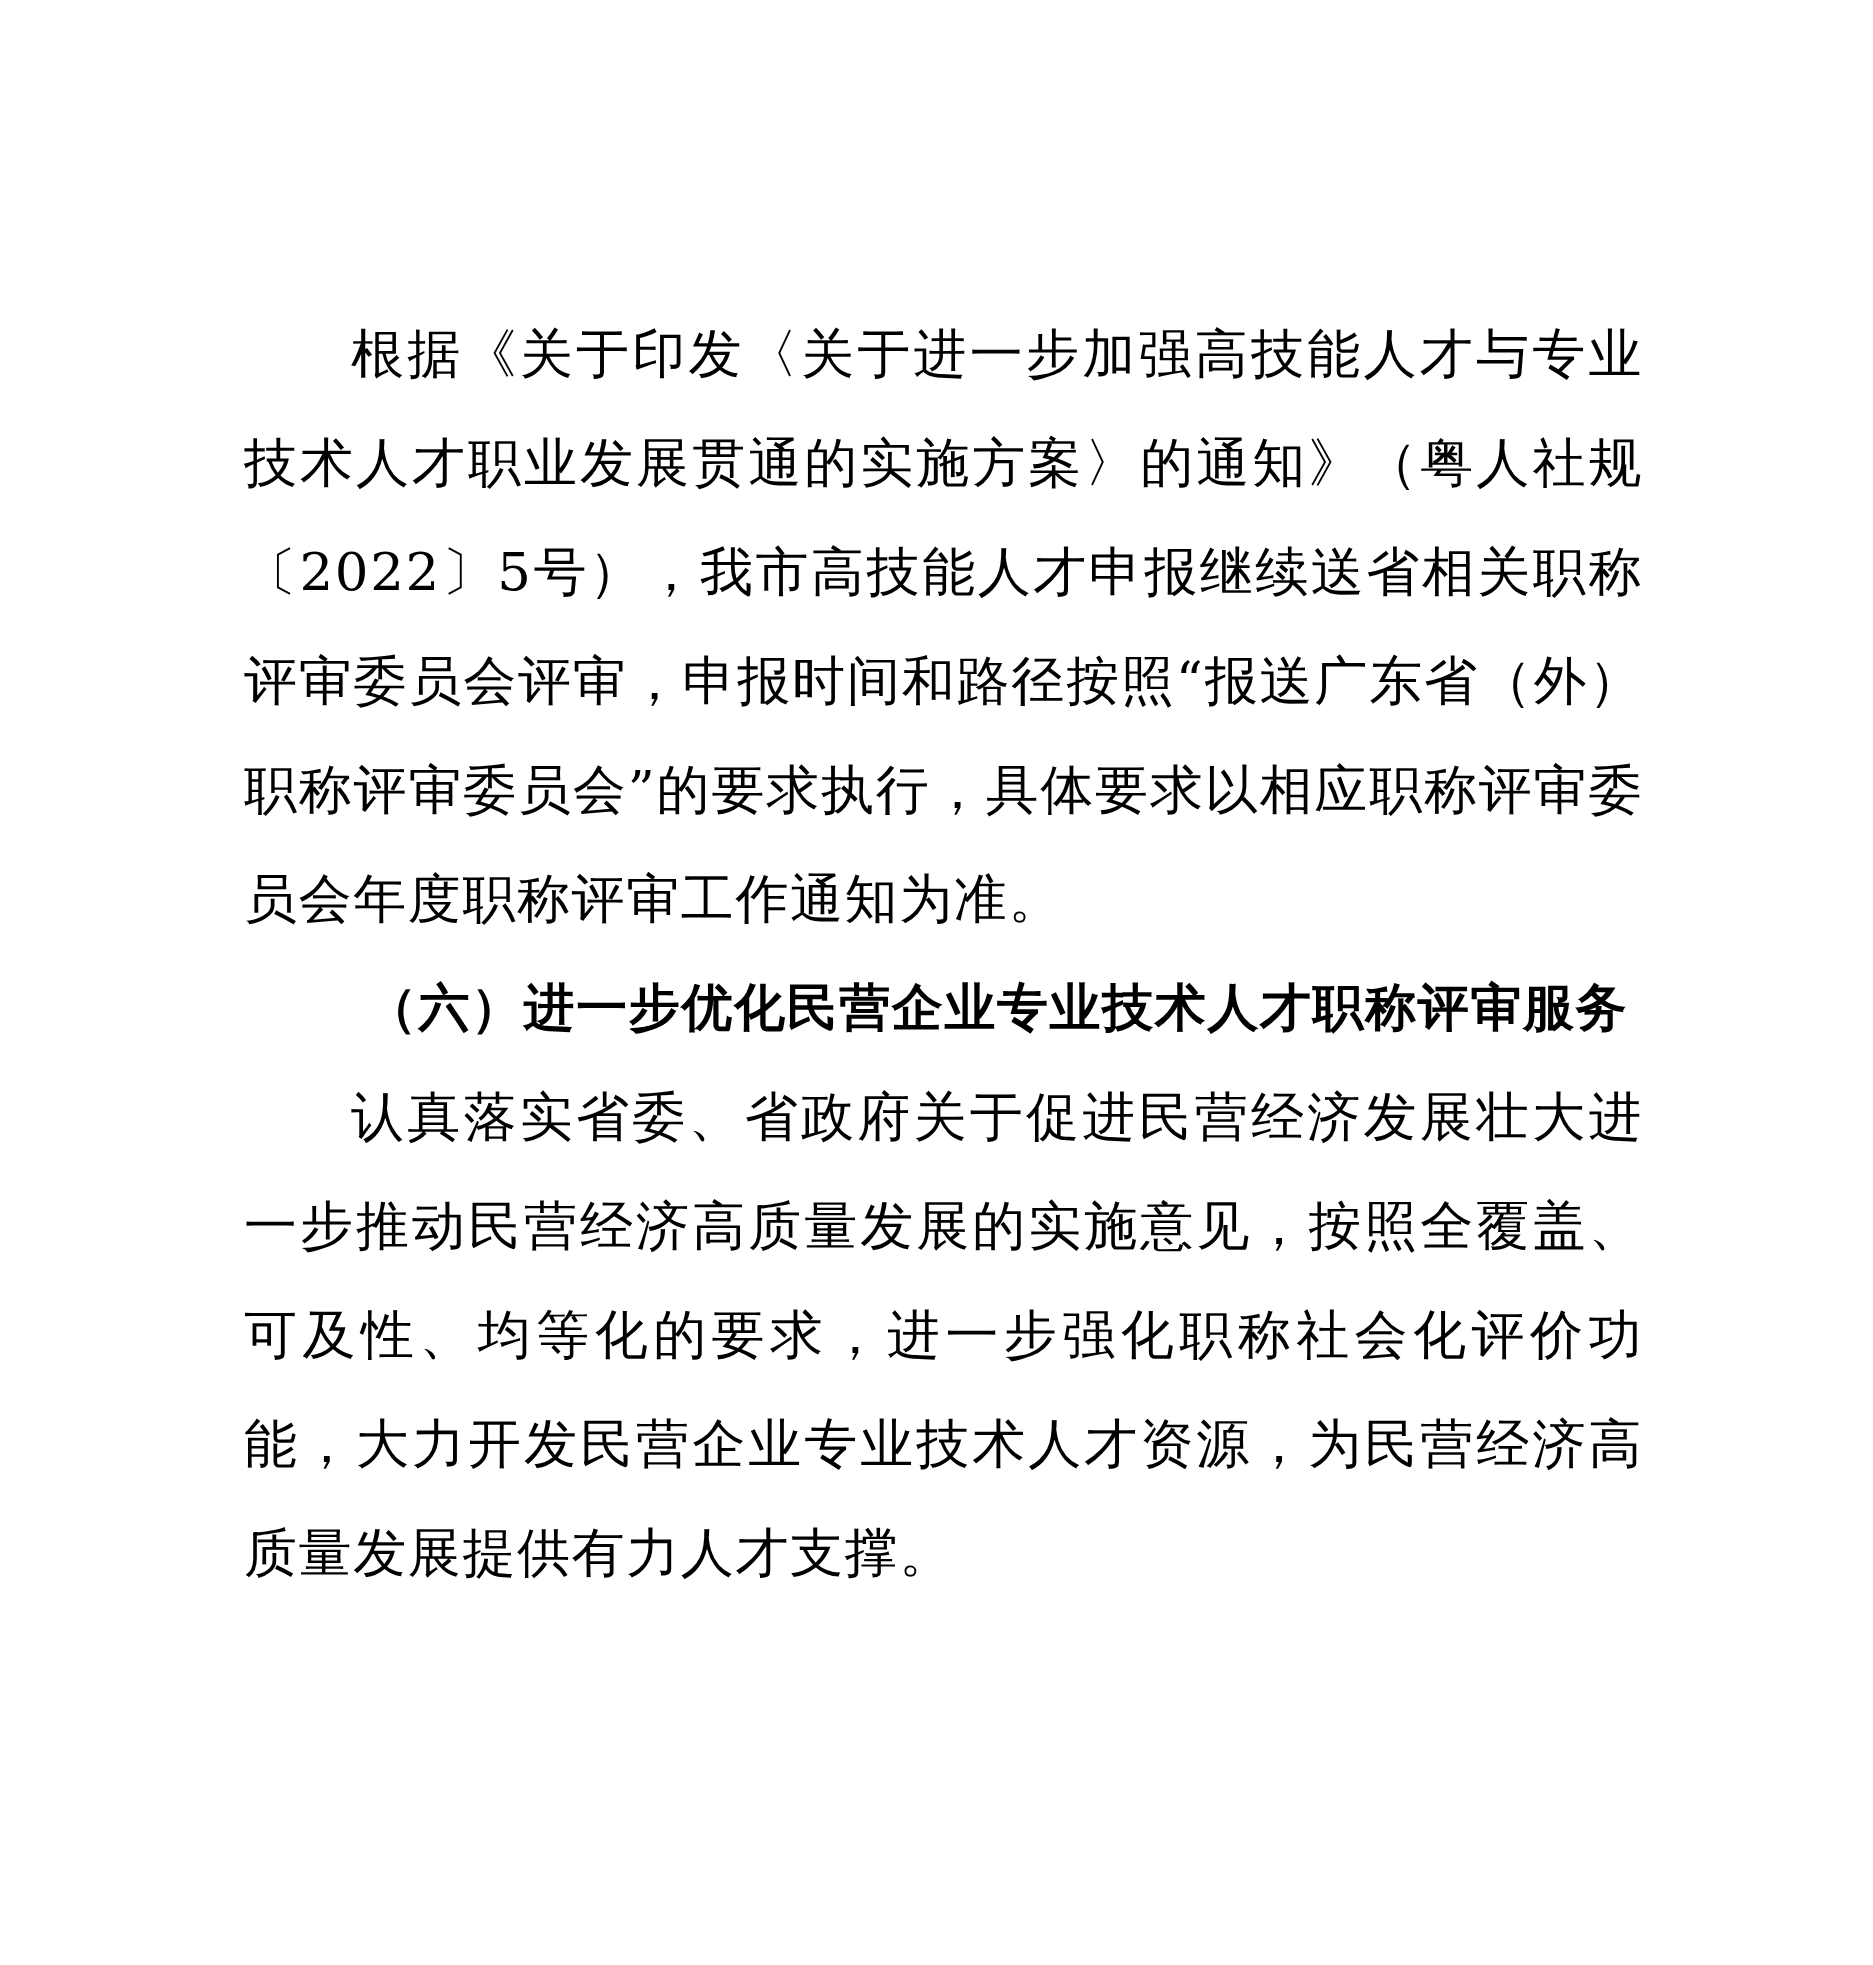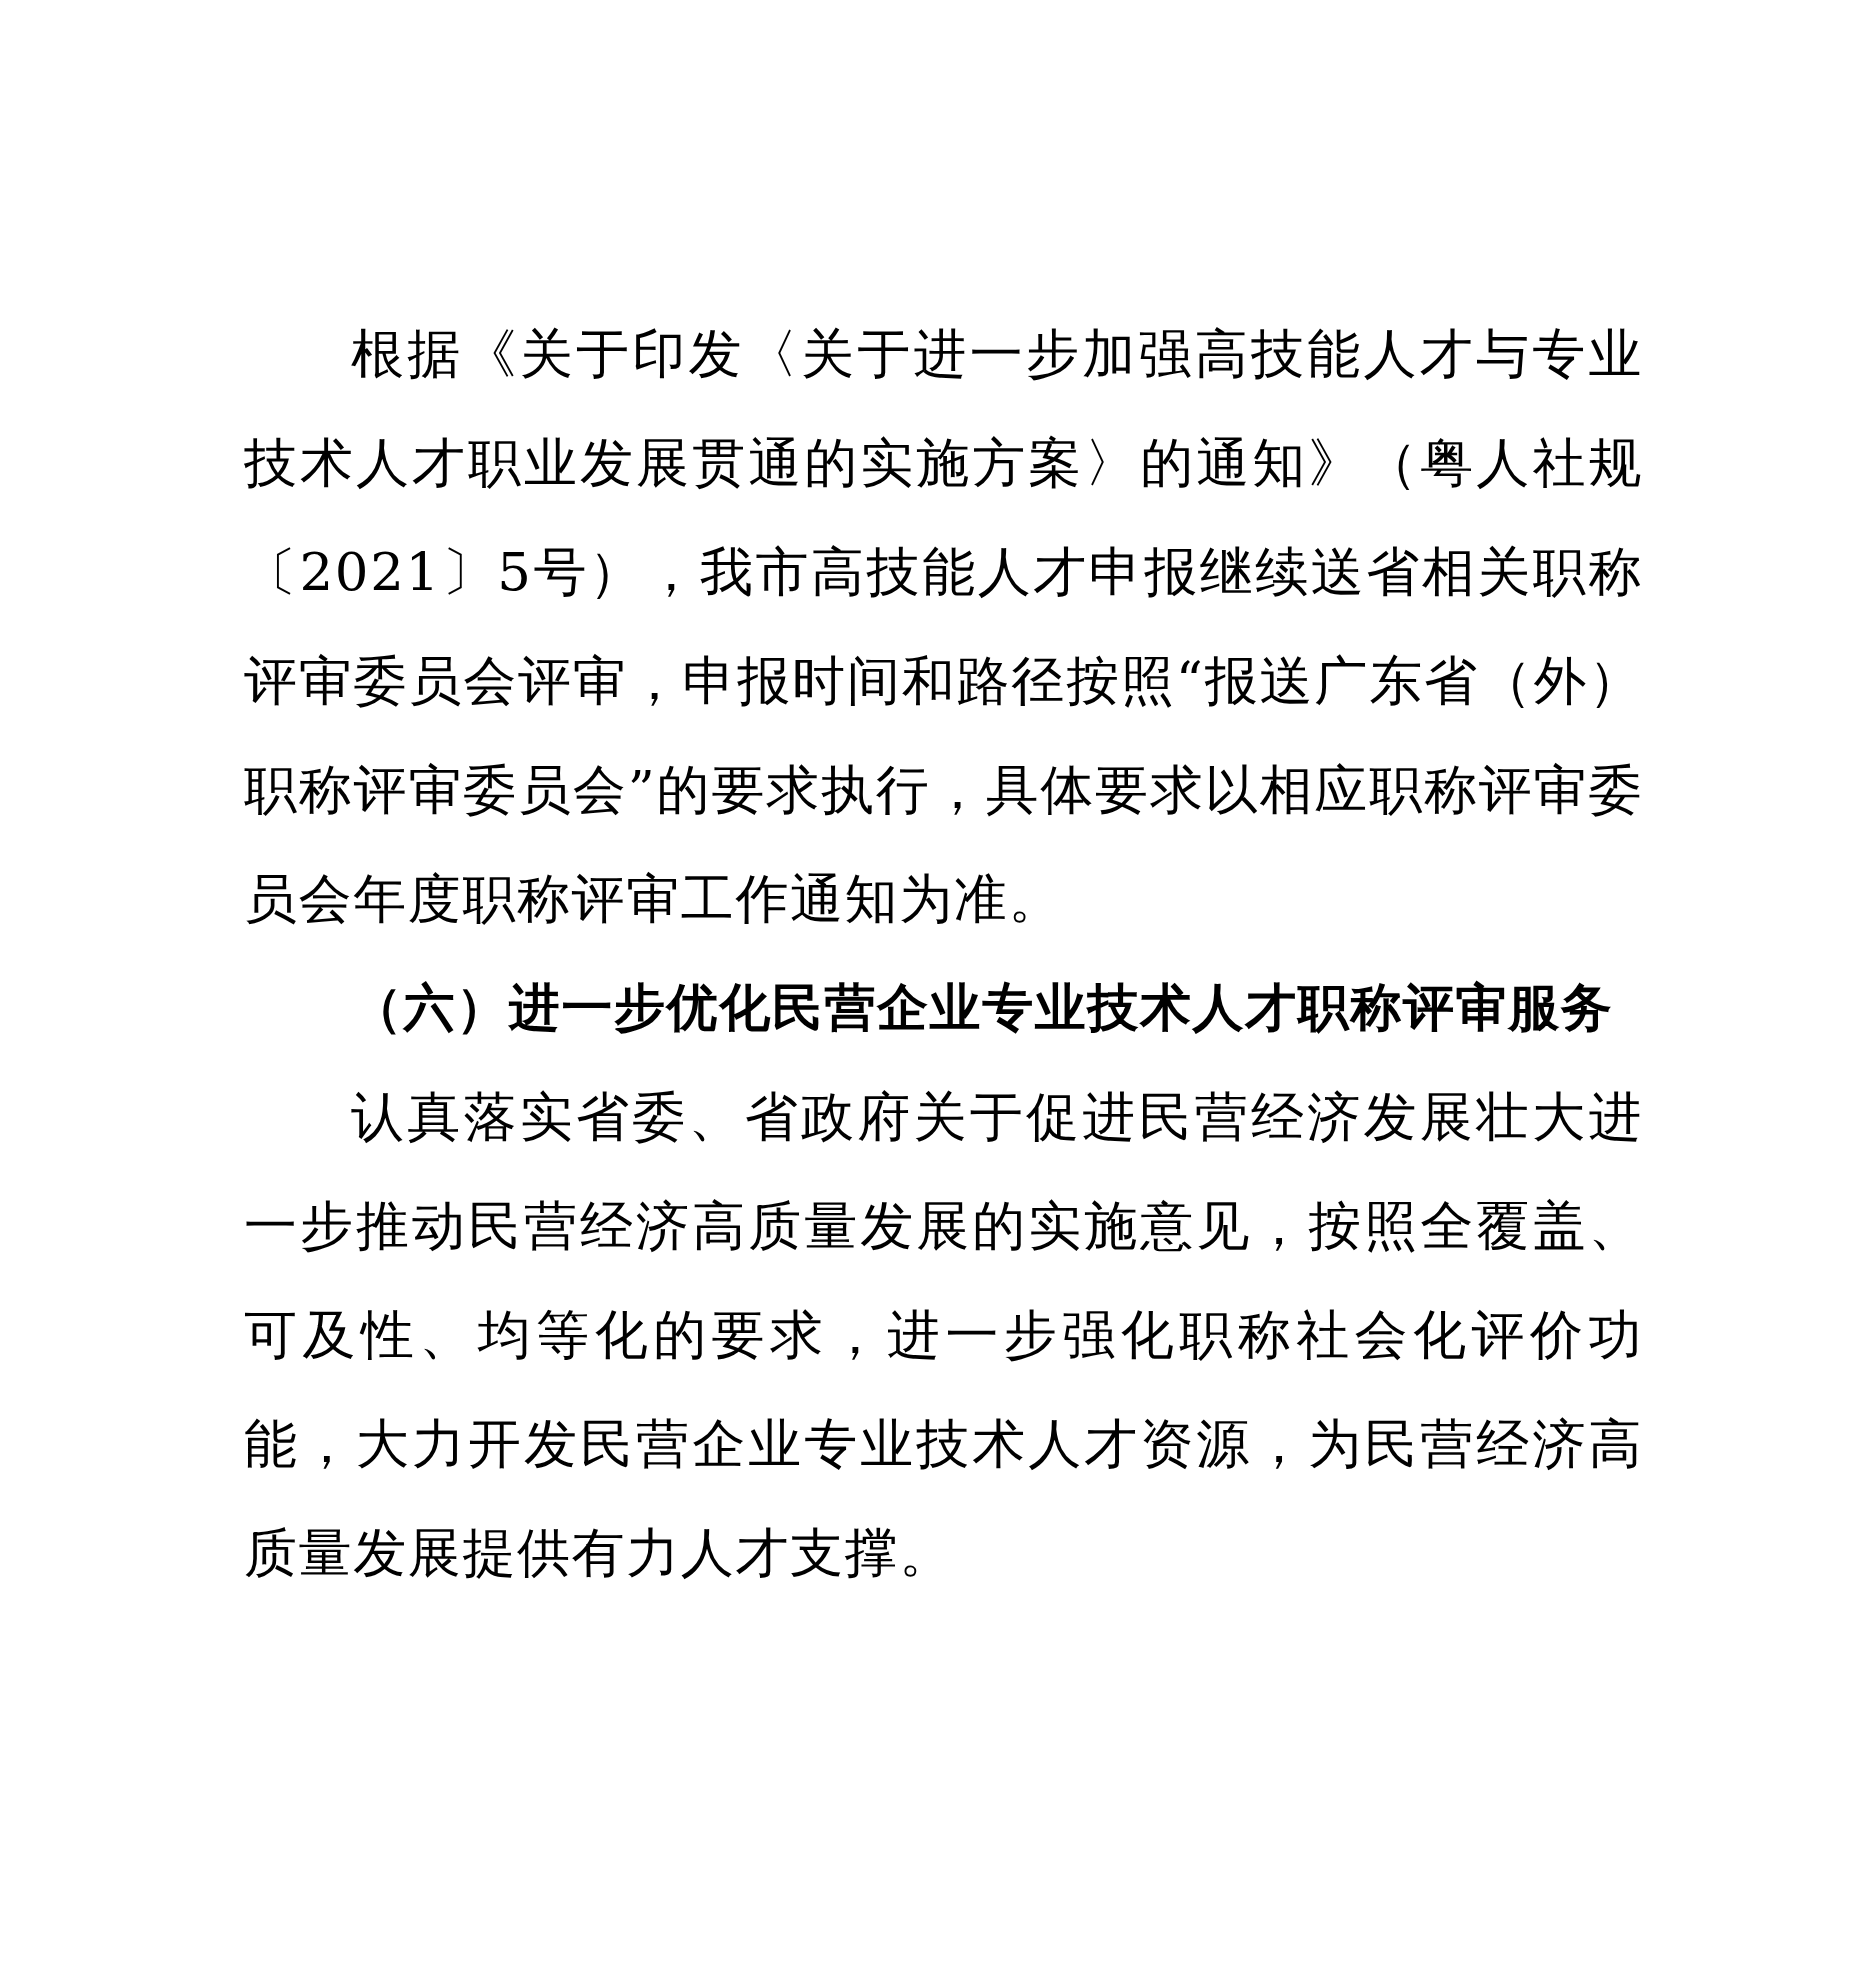--- a/index.html
+++ b/index.html
@@ -12,25 +12,25 @@
     }
     .para {
       font-size: 53px; line-height: 109px; margin: 0;
       text-align: justify; text-align-last: left;
       word-break: break-all; letter-spacing: 1.6px;
     }
     .indent { text-indent: 107px; }
     .heading {
       font-family: "DejaVu Sans", "Liberation Sans", sans-serif;
       font-weight: bold; font-size: 51px; line-height: 109px;
-      text-indent: 107px; margin: 0; letter-spacing: 1.6px;
+      text-indent: 107px; margin: 0; letter-spacing: 1.6px; text-align: center;
     }
   </style>
 </head>
 <body>
 
 <div class="page-body">
-  <p class="para indent">根据《关于印发〈关于进一步加强高技能人才与专业技术人才职业发展贯通的实施方案〉的通知》（粤人社规〔2021〕5号），我市高技能人才申报继续送省相关职称评审委员会评审，申报时间和路径按照“报送广东省（外）职称评审委员会”的要求执行，具体要求以相应职称评审委员会年度职称评审工作通知为准。</p>
+  <p class="para indent">根据《关于印发〈关于进一步加强高技能人才与专业技术人才职业发展贯通的实施方案〉的通知》（粤人社规〔2022〕5号），我市高技能人才申报继续送省相关职称评审委员会评审，申报时间和路径按照“报送广东省（外）职称评审委员会”的要求执行，具体要求以相应职称评审委员会年度职称评审工作通知为准。</p>
   <p class="heading">（六）进一步优化民营企业专业技术人才职称评审服务</p>
   <p class="para indent">认真落实省委、省政府关于促进民营经济发展壮大进一步推动民营经济高质量发展的实施意见，按照全覆盖、可及性、均等化的要求，进一步强化职称社会化评价功能，大力开发民营企业专业技术人才资源，为民营经济高质量发展提供有力人才支撑。</p>
 
 </div>
 
 
 </body></html>

